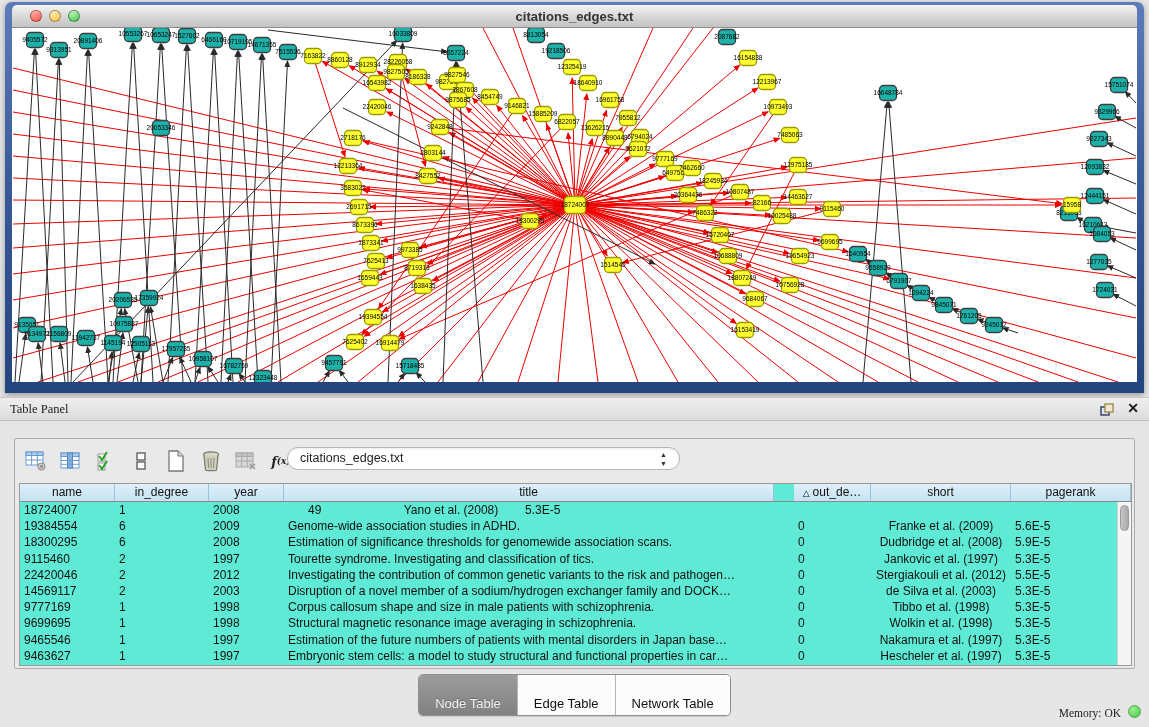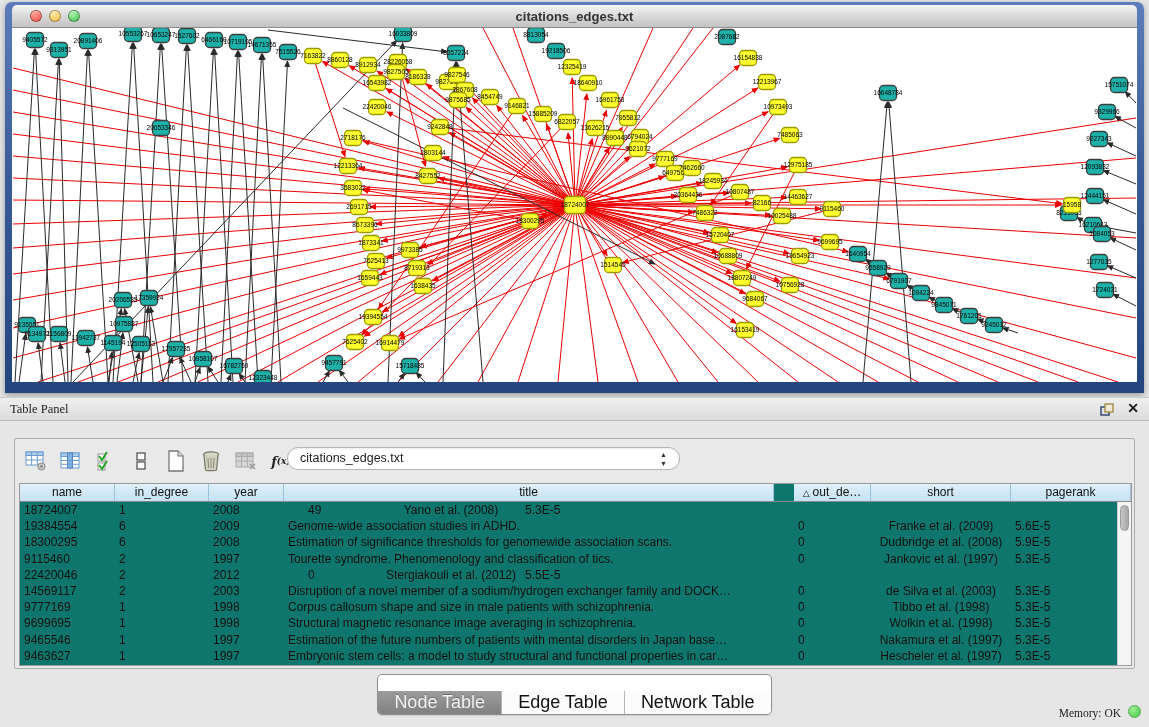--- a/index.html
+++ b/index.html
@@ -47,21 +47,21 @@
     font-size:13px; color:#222; }
   .fx small { font-size:9px; }
   .combo { position:absolute; left:272px; top:8px; width:393px; height:23px;
     background:#fff; border:1px solid #b5b5b5; border-radius:11px;
     font-size:12.5px; color:#222; line-height:21px; padding-left:12px;
     box-shadow:inset 0 1px 2px rgba(0,0,0,.08); }
   .combo .spin { position:absolute; right:12px; top:2px; font-size:7px; color:#333;
     line-height:9px; text-align:center; }
 
   .table-wrap { position:absolute; left:4px; top:44px; width:1113px; height:183px;
-    background:#0f766e; border:1px solid #9a9a9a; display:flex; flex-direction:column; }
+    background:#5eead4; border:1px solid #9a9a9a; display:flex; flex-direction:column; }
   .thead { display:flex; height:18px; border-bottom:1px solid #8a8a8a; }
   .th { background:linear-gradient(#dff0fa,#c6e2f2); border-right:1px solid #9dc3da;
     font-size:12px; color:#111; text-align:center; line-height:17px;
     overflow:hidden; white-space:nowrap; }
   .th .sortmark { font-size:9px; margin-right:3px; }
   .tbody { flex:1; overflow:hidden; position:relative; }
   .tr { display:flex; height:16.2px; }
   .td { font-size:12px; color:#111; line-height:16px; white-space:nowrap;
     overflow:hidden; padding:0 4px; }
   .c-name{width:95px;} .c-ind{width:94px;} .c-year{width:75px;} .c-title{width:490px;}
@@ -69,22 +69,22 @@
   .scrollbar { position:absolute; right:0; top:0; bottom:0; width:14px;
     background:#f5f5f5; border-left:1px solid #cfcfcf; }
   .thumb { position:absolute; left:2px; top:3px; width:9px; height:26px;
     background:linear-gradient(90deg,#c6c6c6,#a8a8a8); border-radius:5px;
     border:1px solid #9b9b9b; }
 
   
   .tabs { position:absolute; left:0; right:0; top:674px; display:flex; justify-content:center; }
   .seg { display:flex; border:1px solid #8f8f8f; border-radius:5px; overflow:hidden;
     background:#fff; box-shadow:0 1px 1px rgba(0,0,0,.12); }
-  .seg-btn { font-size:18px; padding:4px 16px 4px; color:#111; background:#fcfcfc;
-    border-right:1px solid #b5b5b5; line-height:15px;margin-top:16px; }
+  .seg-btn { font-size:13px; padding:21px 16px 4px; color:#111; background:#fcfcfc;
+    border-right:1px solid #b5b5b5; line-height:15px; }
   .seg-btn:last-child { border-right:none; }
   .seg-btn.active { background:linear-gradient(#9c9c9c,#818181); color:#f3f3f3;
     text-shadow:0 -1px 0 rgba(0,0,0,.25); }
 
   
   .statusbar { position:absolute; left:0; top:700px; width:1149px; height:27px;font-family:Liberation Serif, serif; }
   .memory { position:absolute; right:28px; top:7px; font-size:11.5px; color:#222; }
   .mem-dot { position:absolute; right:8px; top:5px; width:13px; height:13px; border-radius:50%;
     background:radial-gradient(circle at 35% 30%, #9cef92, #44cb44); border:1px solid #59a659; }
 </style>
@@ -903,29 +903,30 @@
             <div class="td c-year">2008</div>
             <div class="td c-title">Estimation of significance thresholds for genomewide association scans.</div>
             <div class="td c-out">0</div>
             <div class="td c-short">Dudbridge et al. (2008)</div>
             <div class="td c-page">5.9E-5</div>
           </div>
           <div class="tr">
             <div class="td c-name">9115460</div>
             <div class="td c-ind">2</div>
             <div class="td c-year">1997</div>
-            <div class="td c-title">Tourette syndrome. Phenomenology and classification of tics.</div>
+            <div class="td c-title">Tourette syndrome. Investigating and classification of tics.</div>
             <div class="td c-out">0</div>
             <div class="td c-short">Jankovic et al. (1997)</div>
             <div class="td c-page">5.3E-5</div>
           </div>
           <div class="tr">
             <div class="td c-name">22420046</div>
             <div class="td c-ind">2</div>
             <div class="td c-year">2012</div>
+            <div class="td c-title">Investigating the contribution of common genetic variants to the risk and pathogen…</div>
             <div class="td c-out">0</div>
             <div class="td c-short">Stergiakouli et al. (2012)</div>
             <div class="td c-page">5.5E-5</div>
           </div>
           <div class="tr">
             <div class="td c-name">14569117</div>
             <div class="td c-ind">2</div>
             <div class="td c-year">2003</div>
             <div class="td c-title">Disruption of a novel member of a sodium/hydrogen exchanger family and DOCK…</div>
             <div class="td c-out">0</div>

